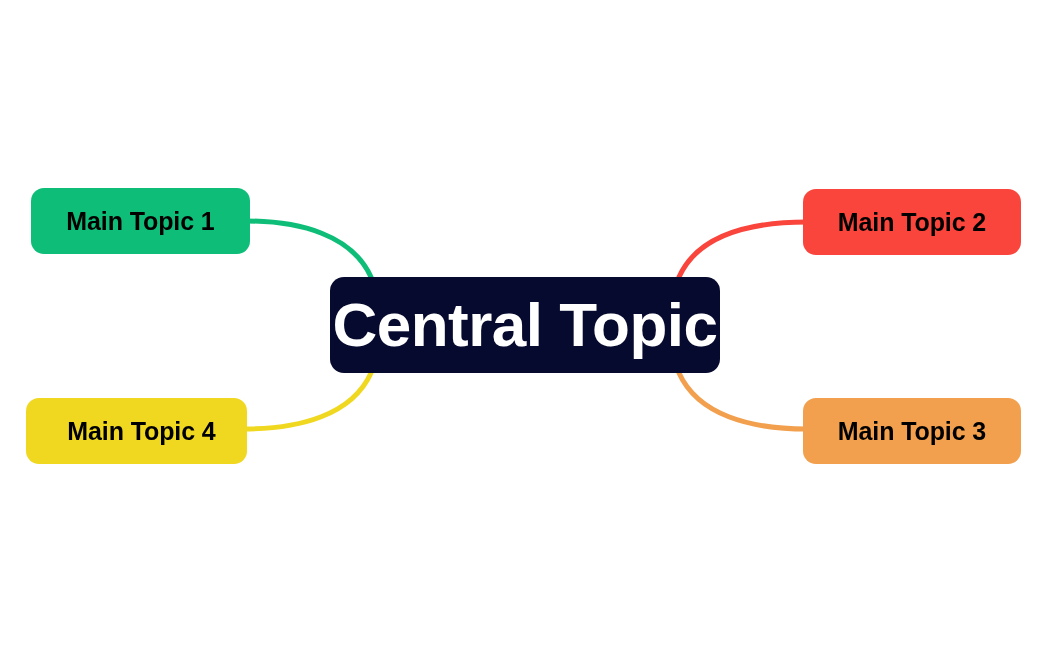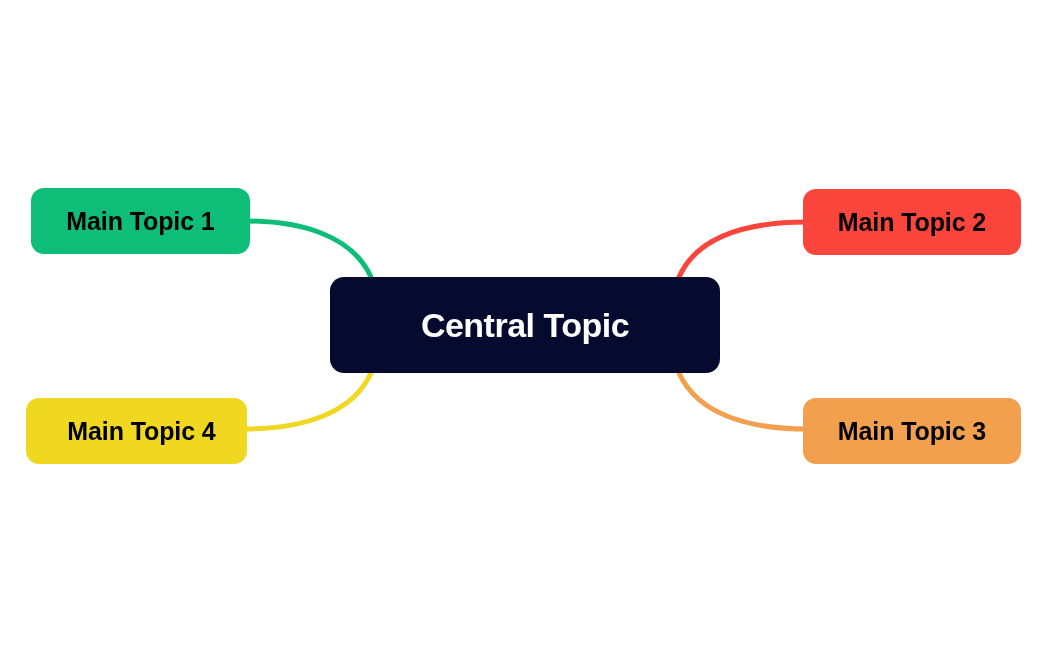--- a/index.html
+++ b/index.html
@@ -44,21 +44,21 @@
   #node-central {
     left: 330px;
     top: 277px;
     width: 390px;
     height: 96px;
     border-radius: 14px;
     background: #060a2e;
   }
   #node-central .node-label {
     color: #ffffff;
-    font-size: 34px;
+    font-size: 62px;
     font-weight: 700;
     letter-spacing: -0.5px;
   }
   
   .branch {
     height: 66px;
     border-radius: 13px;
   }
   .branch .node-label {
     font-size: 25px;

